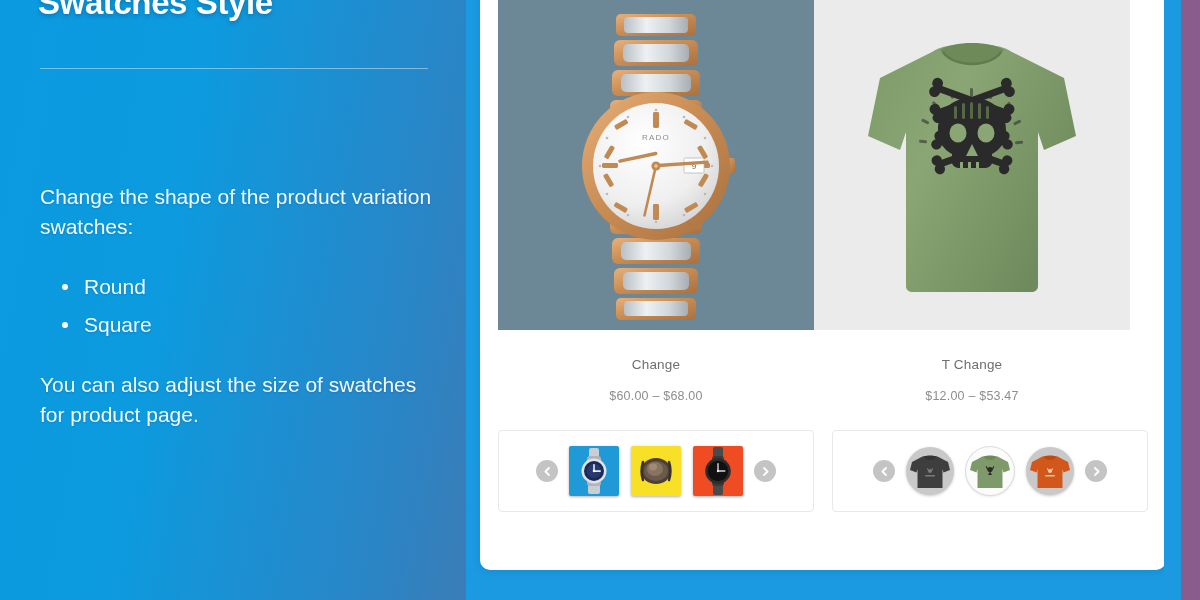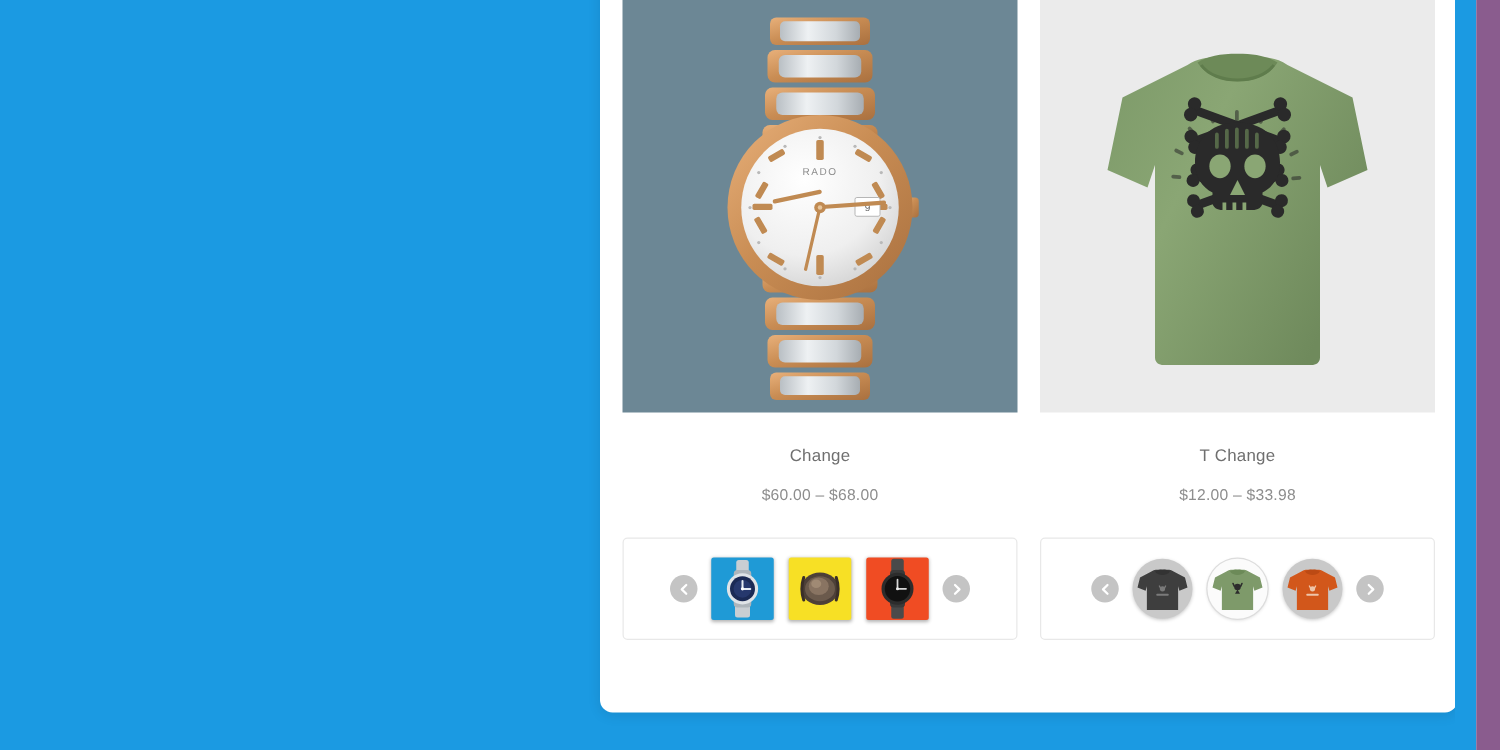--- a/index.html
+++ b/index.html
@@ -111,21 +111,20 @@
     border-radius: 10px;
     box-shadow: 0 2px 10px rgba(0,0,0,0.10);
     overflow: hidden;
   }
 
   .products-row {
     position: absolute;
     top: 22px; left: 18px;
     width: 650px;
     display: flex;
-    gap: 18px;
   }
   .product {
     width: 316px;
     display: flex;
     flex-direction: column;
     align-items: center;
   }
 
   .product-image {
     width: 316px;
@@ -219,20 +218,35 @@
   .art { position: absolute; inset: 0; }
   .art svg { display: block; width: 100%; height: 100%; }
 </style>
 </head>
 <body>
 
 <div id="screen">
 
   <div class="slide-bg"></div>
 
+  <div class="left-panel">
+    <div class="panel-title">Swatches Style</div>
+    <div class="panel-divider"></div>
+
+    <div class="panel-body">
+      <p class="panel-para">Change the shape of the product variation swatches:</p>
+
+      <ul class="panel-list">
+        <li>Round</li>
+        <li>Square</li>
+      </ul>
+
+      <p class="panel-para second">You can also adjust the size of swatches for product page.</p>
+    </div>
+  </div>
 
   <div class="content-card">
 
     <div class="products-row">
 
       <div class="product">
         <div class="product-image watch-bg">
           <div class="art">
             <svg viewBox="0 0 316 330" preserveAspectRatio="xMidYMid meet">
               <defs>
@@ -417,21 +431,21 @@
                 <rect x="140" y="106" width="3" height="13" rx="1.5"></rect>
                 <rect x="148" y="103" width="3" height="16" rx="1.5"></rect>
                 <rect x="156" y="102" width="3" height="17" rx="1.5"></rect>
                 <rect x="164" y="103" width="3" height="16" rx="1.5"></rect>
                 <rect x="172" y="106" width="3" height="13" rx="1.5"></rect>
               </g>
             </svg>
           </div>
         </div>
         <div class="product-title">T Change</div>
-        <div class="product-price">$12.00 – $33.98</div>
+        <div class="product-price">$12.00 – $53.47</div>
       </div>
 
     </div>
 
     <div class="swatch-row">
 
       <div class="swatch-box">
         <div class="nav-arrow">
           <span>
             <svg width="11" height="11" viewBox="0 0 11 11">

